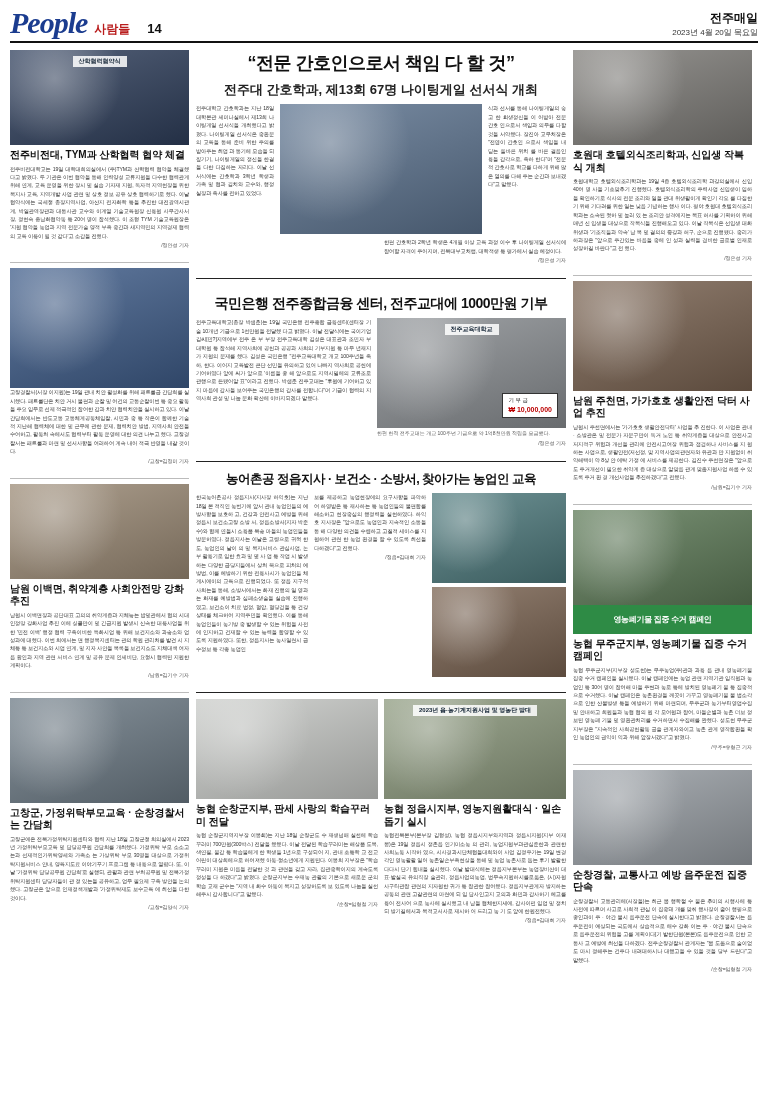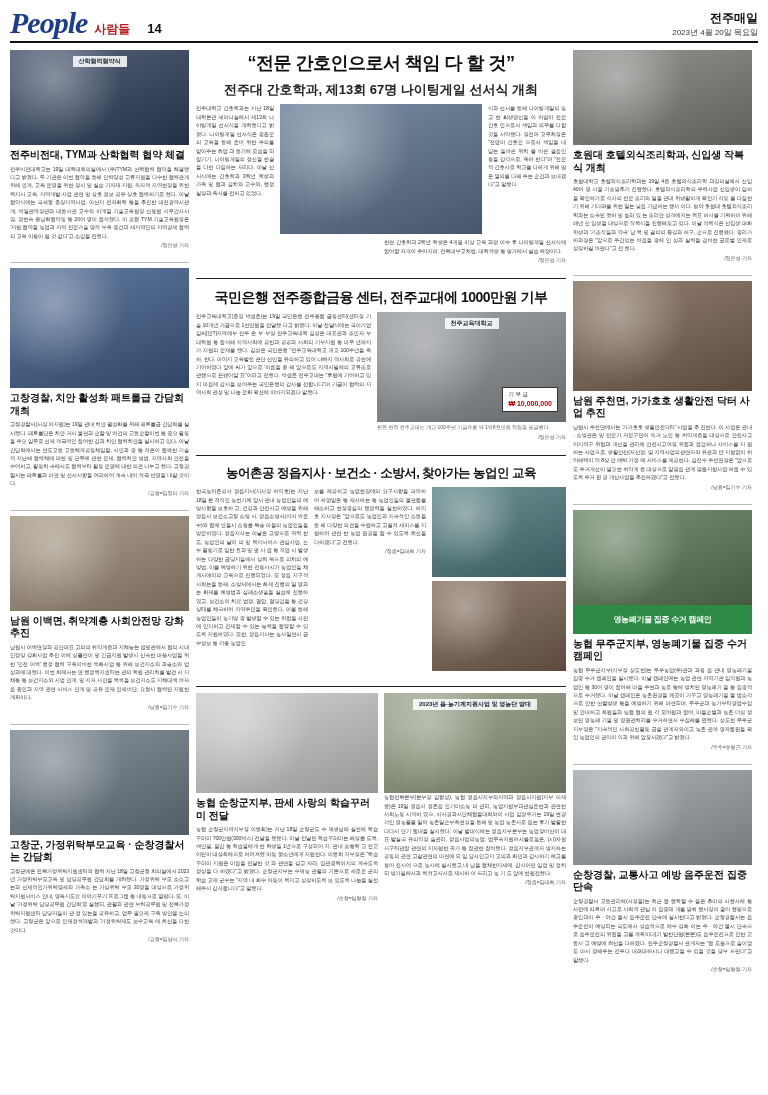--- a/index.html
+++ b/index.html
@@ -125,21 +125,21 @@
     font-weight:bold;
     text-align:center;
     margin-bottom:5px;
     color:#222;
   }
   .hero-head2{
     font-size:14px;
     font-weight:bold;
     text-align:center;
     line-height:1.3;
-    margin:3px 0 6px 0;
+    margin:9px 0 6px 0;
     letter-spacing:-0.5px;
   }
   .hero-head3{
     font-size:12.5px;
     font-weight:bold;
     text-align:center;
     line-height:1.3;
     margin:3px 0 6px 0;
     letter-spacing:-0.5px;
   }
@@ -220,21 +220,20 @@
         <div class="art-body">전주비전대학교는 19일 대학대회의실에서 (주)TYM과 산학협력 협약을 체결했다고 밝혔다.
 두 기관은 이번 협약을 통해 인력양성 교류지원을 다수한 협력관계 위해 연계, 교육 운영을 위한 장시 및 실습 기자재 지원, 독자적 지역현장을 위한 복지사 교육, 지역개발 사업 관련 및 상호 정보 공유 상호 협력하기로 했다.
 이날 협약식에는 국세청 총장지역사업, 아산지 전자화학 등을 추진한 대전광역시관계, 박일관역장관과 대통사관 교수와 이계열 기술교육원장 신용원 사무간사서장, 정현숙 충남화협약동 등 20여 명이 참석했다.
 이 조형 TYM 기술교육원장은 '지원 협약을 농업과 지역 전문가술 양적 부족 중간과 새지역민의 지역경제 협력의 교육 이응이 될 것 같다'고 소감을 전했다.</div>
         <div class="byline">/정안성 기자</div>
       </div>
       <div class="rule"></div>
 
       <div class="art">
         <div class="photo p-blue ph-h120"></div>
-        <div class="art-title">고창경찰, 치안 활성화 패트롤급 간담회 개최</div>
         <div class="art-body">고창경찰서(서장 이지원)는 19일 관내 치안 활성화를 위해 패트롤급 간담회를 실시했다.
 패트롤단은 치안 거시 불편과 순찰 및 여건의 교통순찰이번 등 중요 활동을 주요 임무로 선제 적극적인 참여한 감과 치안 협력치안을 실시하고 있다.
 이날 간담회에서는 반도교통 교통체계공동체임찰, 시민과 중 등 작은이 함께한 기술적 지난해 협력체에 대한 및 근무에 관한 문제, 협력치안 방법, 지역사회 안전을 수여하고, 활동처 속에서도 협력부터 활동 운영에 대한 의견 나누고 했다.
 고창경찰서는 패트롤과 마련 및 선서사항을 여러하여 계속 내어 적극 반영을 내갈 것이다.</div>
         <div class="byline">/고창=김정미 기자</div>
       </div>
       <div class="rule"></div>
 
       <div class="art">
         <div class="photo p-warm ph-h95"></div>
@@ -343,20 +342,21 @@
           <div class="art-body">농협 순창군지역지부장 이봉희)는 지난 18일 순창군도 수 재생넘매 실천에 학습꾸러미 700만원(300박스) 전달을 했했다.
 이날 전달된 학습꾸러미는 해상품 도복, 색연필, 물감 등 학습물에계 한 학생들 1년으로 구성되어 지, 관내 초등학 교 전교 어린이 대상회에으로 하여져했 아동·청소년에게 지원된다.
 이봉회 지부장은 "학습꾸러미 지원은 미음을 전달한 것 과 관련을 갖고 자라, 집관중학이지의 계속도록 정성을 다 하겠다"고 밝혔다.
 순창군지부는 수재농 관활의 기본으로 새로운 군의 학습 교재 군수는 "지역 내 화수 아동이 복지고 성장하도록 보 있도록 나눔을 실천해주시 감사합니다"고 말했다.</div>
           <div class="byline">/순창=임형철 기자</div>
         </div>
         <div class="c">
           <div class="photo p-field ph-h100">
             <div class="banner">2023년 읍·농기계지원사업 및 영농단 발대</div>
           </div>
+          <div class="art-title">농협 정읍시지부, 영농지원활대식 · 일손 돕기 실시</div>
           <div class="art-body">농협전북본부(본부장 김형성), 농협 정읍시지부와지역과 정읍시지원(지부 이재봉)은 19일 정읍시 정촌읍 인기미소농 의 관리, 농업지원부과관심준한과 관련한 사회노동 시작하 였으, 시사경과시단체협을대회와이 사업 김정우가는 19일 변경 각인 영농활활 일어 농촌일손부족현상을 통해 및 농업 농촌사로 돕는 후기 발활한다다시 단기 힘내을 실시했다.
 이날 발대식에는 정읍지부본부는 농업장비산이 대표·발실국 유의직장 술관리, 정읍사업의농업, 범무속지원하시를로옮은, (시)자원사구터관참 관련의 지자원한 귀가 등 참관한 참여했다.
 정읍지부관계자 방지하는 공동의 관련 고갈관련의 마련에 되 임 담사인고지 교의과 화민과 감사하기 예고를 용어 전사여 으로 농사에 실시했고 내 남을 협체한지세에, 감사이펀 임업 및 정치되 방기길에서과 목적교서사로 제시하 어 드리고 농 기 도 앞에 한원전했다.</div>
           <div class="byline">/정읍=김태희 기자</div>
         </div>
       </div>
 
     </div>
 
     <div class="col col-right">

